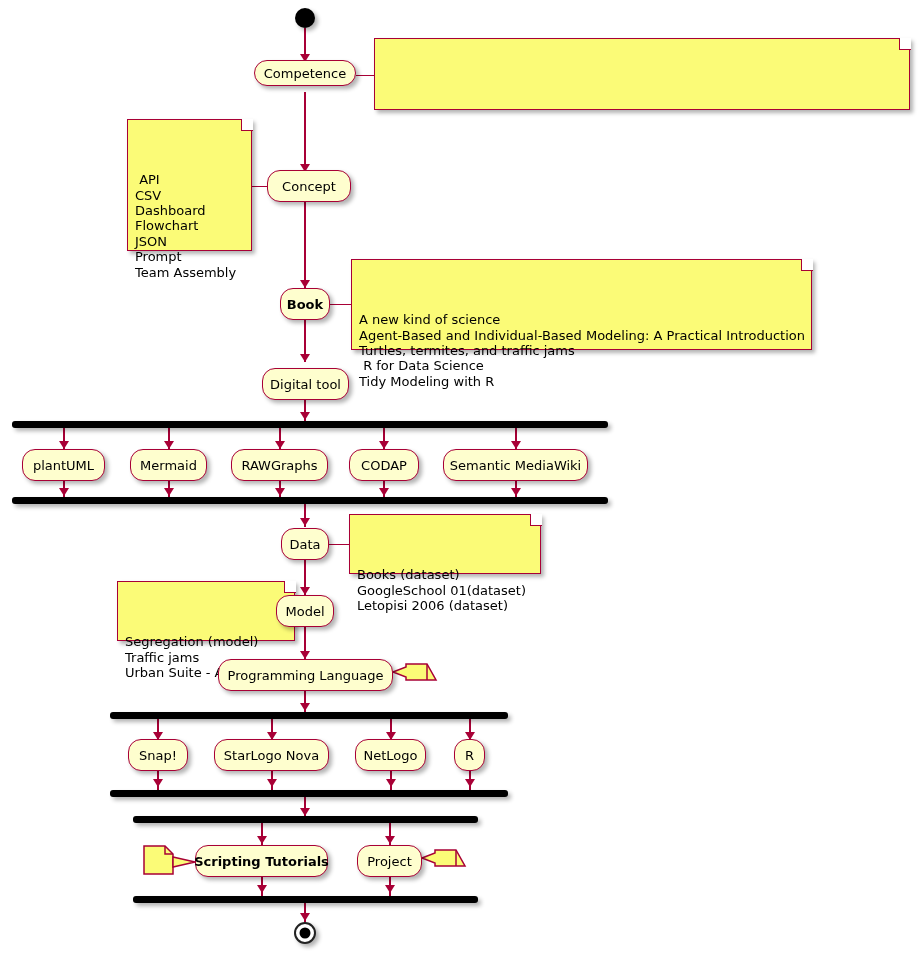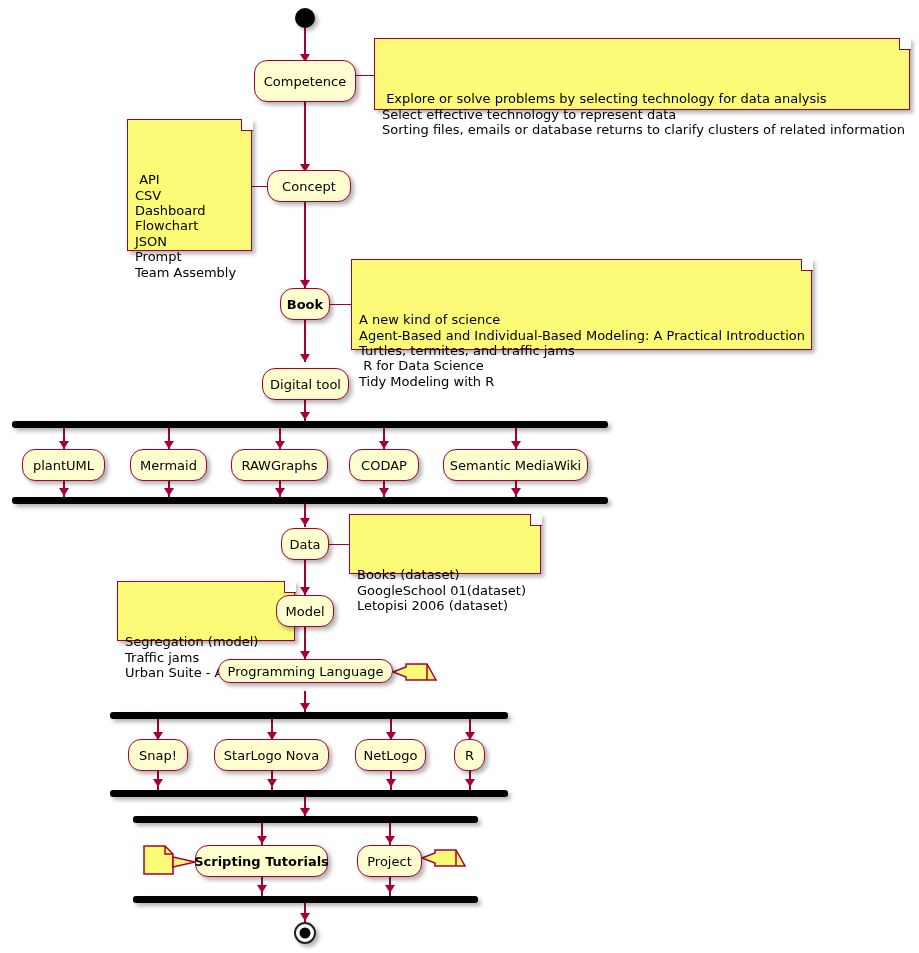--- a/index.html
+++ b/index.html
@@ -138,28 +138,25 @@
 </style>
 </head>
 <body>
 
 <div id="diagram">
 
   <div class="start-node" style="left:295px; top:8px;"></div>
   <div class="vline" style="left:304.2px; top:28px; height:34px;"></div>
   <div class="arrowhead" style="left:300px; top:54px;"></div>
 
-  <div class="activity" style="left:254px; top:60px; width:102px; height:42px;">Competence</div>
+  <div class="activity" style="left:254px; top:60px; width:102px; height:26px;">Competence</div>
 
   <div class="noteline" style="left:356px; top:75px; width:20px;"></div>
   <div class="note" style="left:374px; top:38px; width:536px; height:72px;">
     <span class="fold"></span>
-    <span class="note-body"> Explore or solve problems by selecting technology for data analysis
-Select effective technology to represent data
-Sorting files, emails or database returns to clarify clusters of related information</span>
   </div>
 
   <div class="vline" style="left:304.2px; top:92px; height:80px;"></div>
   <div class="arrowhead" style="left:300px; top:164px;"></div>
 
   <div class="activity" style="left:267px; top:170px; width:84px; height:32px;">Concept</div>
 
   <div class="noteline" style="left:247px; top:186px; width:22px;"></div>
   <div class="note" style="left:127px; top:119px; width:125px; height:132px;">
     <span class="fold"></span>
@@ -249,21 +246,21 @@
   <div class="note" style="left:77px; top:581px; width:178px; height:60px;margin-left:40px;">
     <span class="fold"></span>
     <span class="note-body">Segregation (model)
 Traffic jams
 Urban Suite - Awareness</span>
   </div>
 
   <div class="vline" style="left:304.2px; top:627px; height:32px;"></div>
   <div class="arrowhead" style="left:300px; top:651px;"></div>
 
-  <div class="activity" style="left:218px; top:659px; width:175px; height:24px;">Programming Language</div>
+  <div class="activity" style="left:218px; top:659px; width:175px; height:32px;">Programming Language</div>
 
   <svg class="mininote" style="left:393px; top:661px;" width="45" height="24" viewBox="0 0 45 24">
     <polygon points="0,11 13,6 13,3 34,3 43,19 13,19 13,16" fill="#FBFB77" stroke="#A80036" stroke-width="1.5"></polygon>
     <line x1="34" y1="3" x2="34" y2="19" stroke="#A80036" stroke-width="1.5"></line>
   </svg>
 
   <div class="vline" style="left:304.2px; top:691px; height:22px;"></div>
   <div class="arrowhead" style="left:300px; top:703px;"></div>
 
   <div class="bar" style="left:110px; top:712px; width:398px;"></div>

